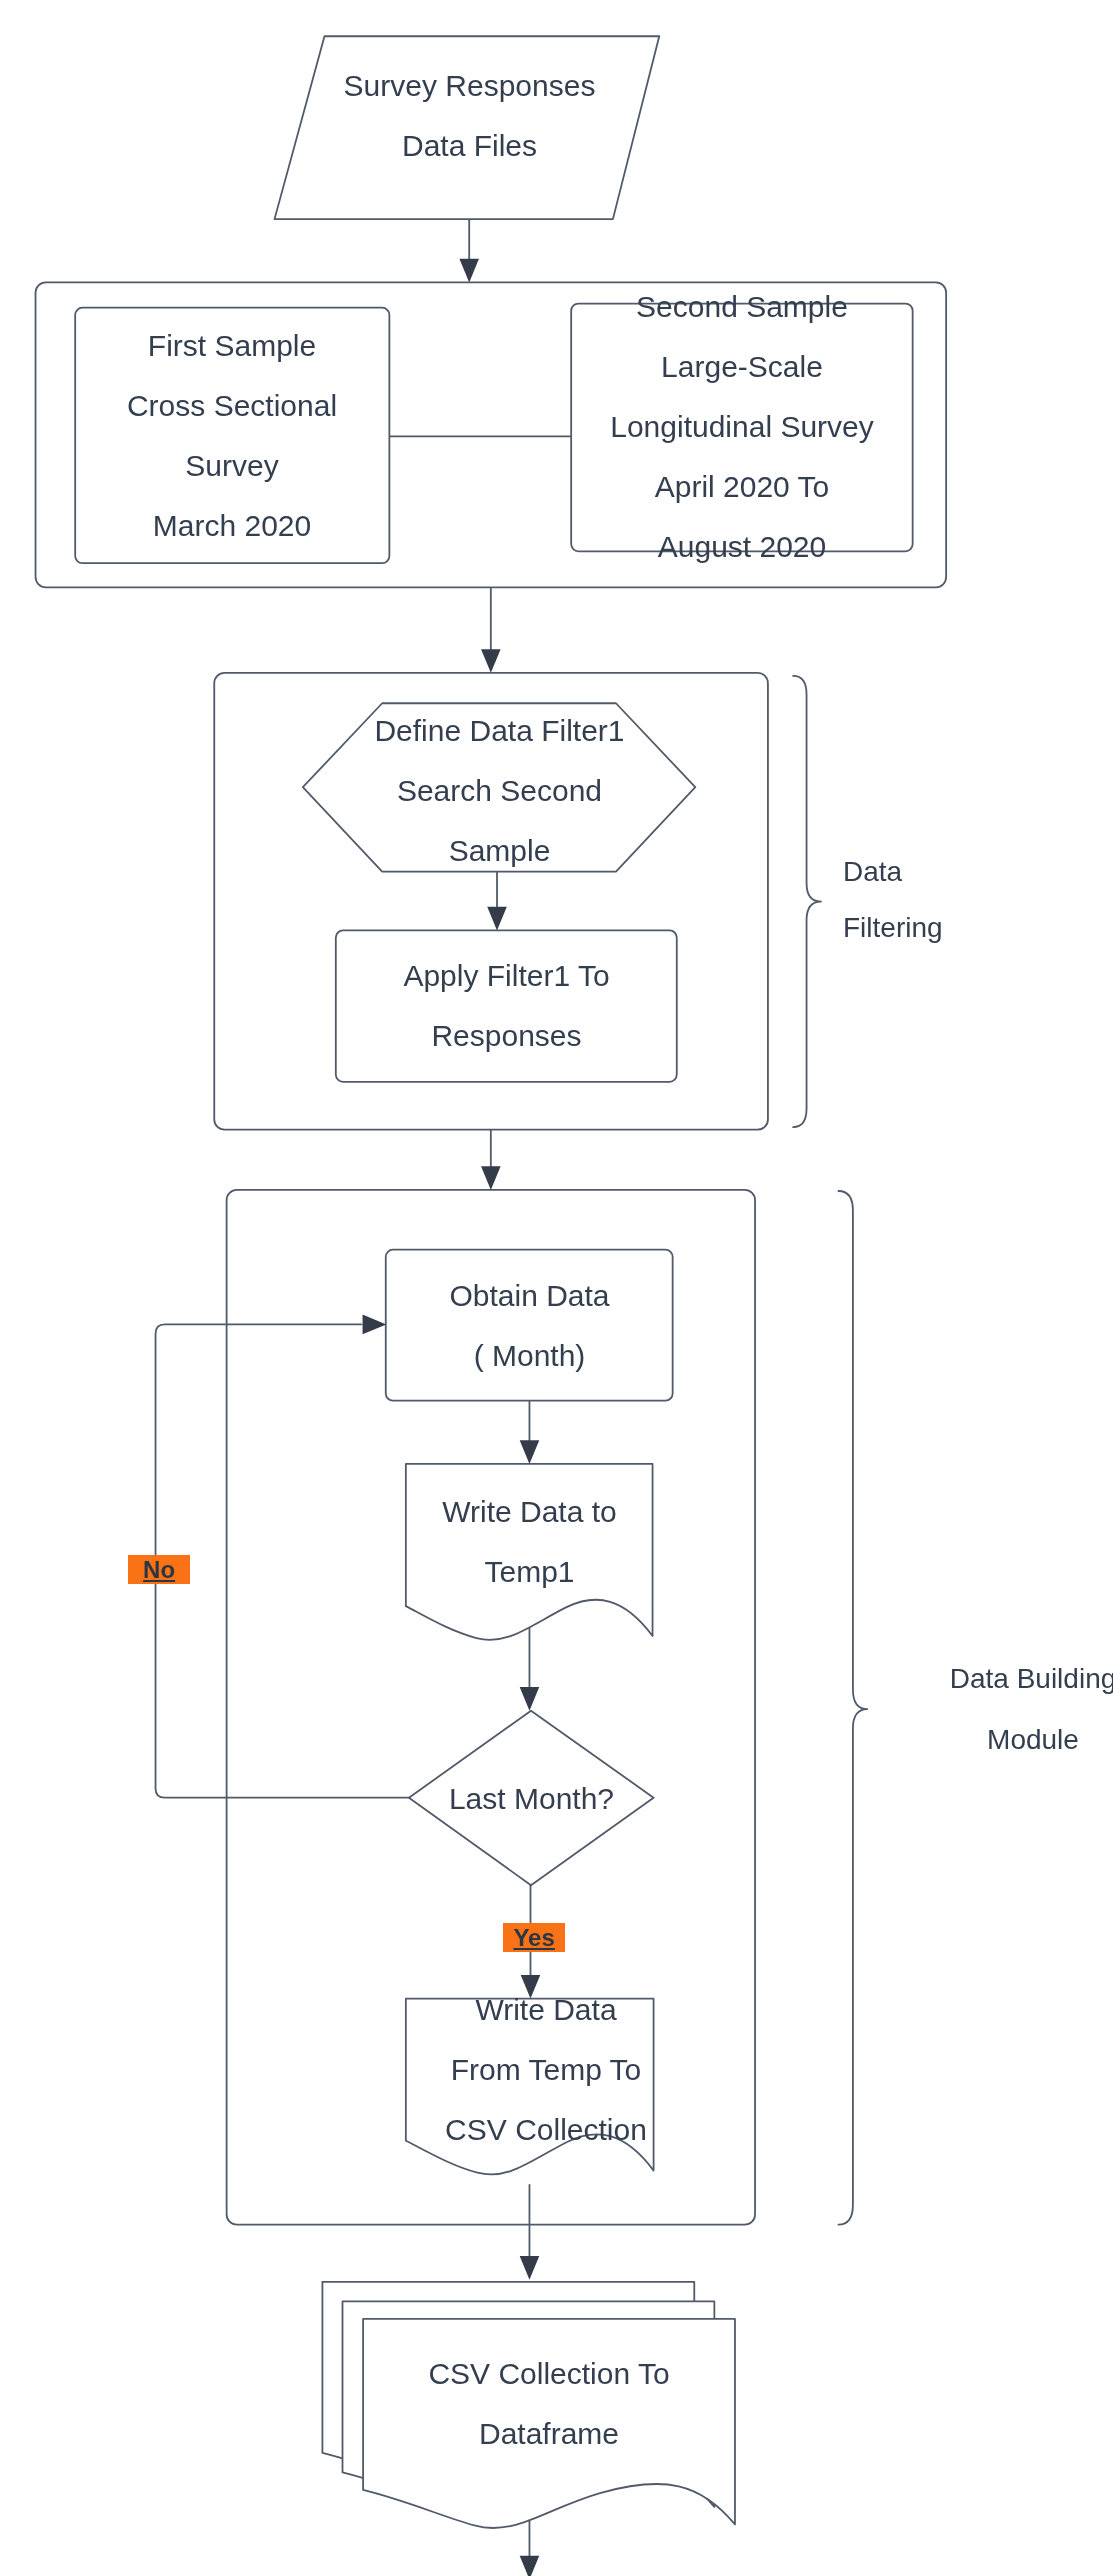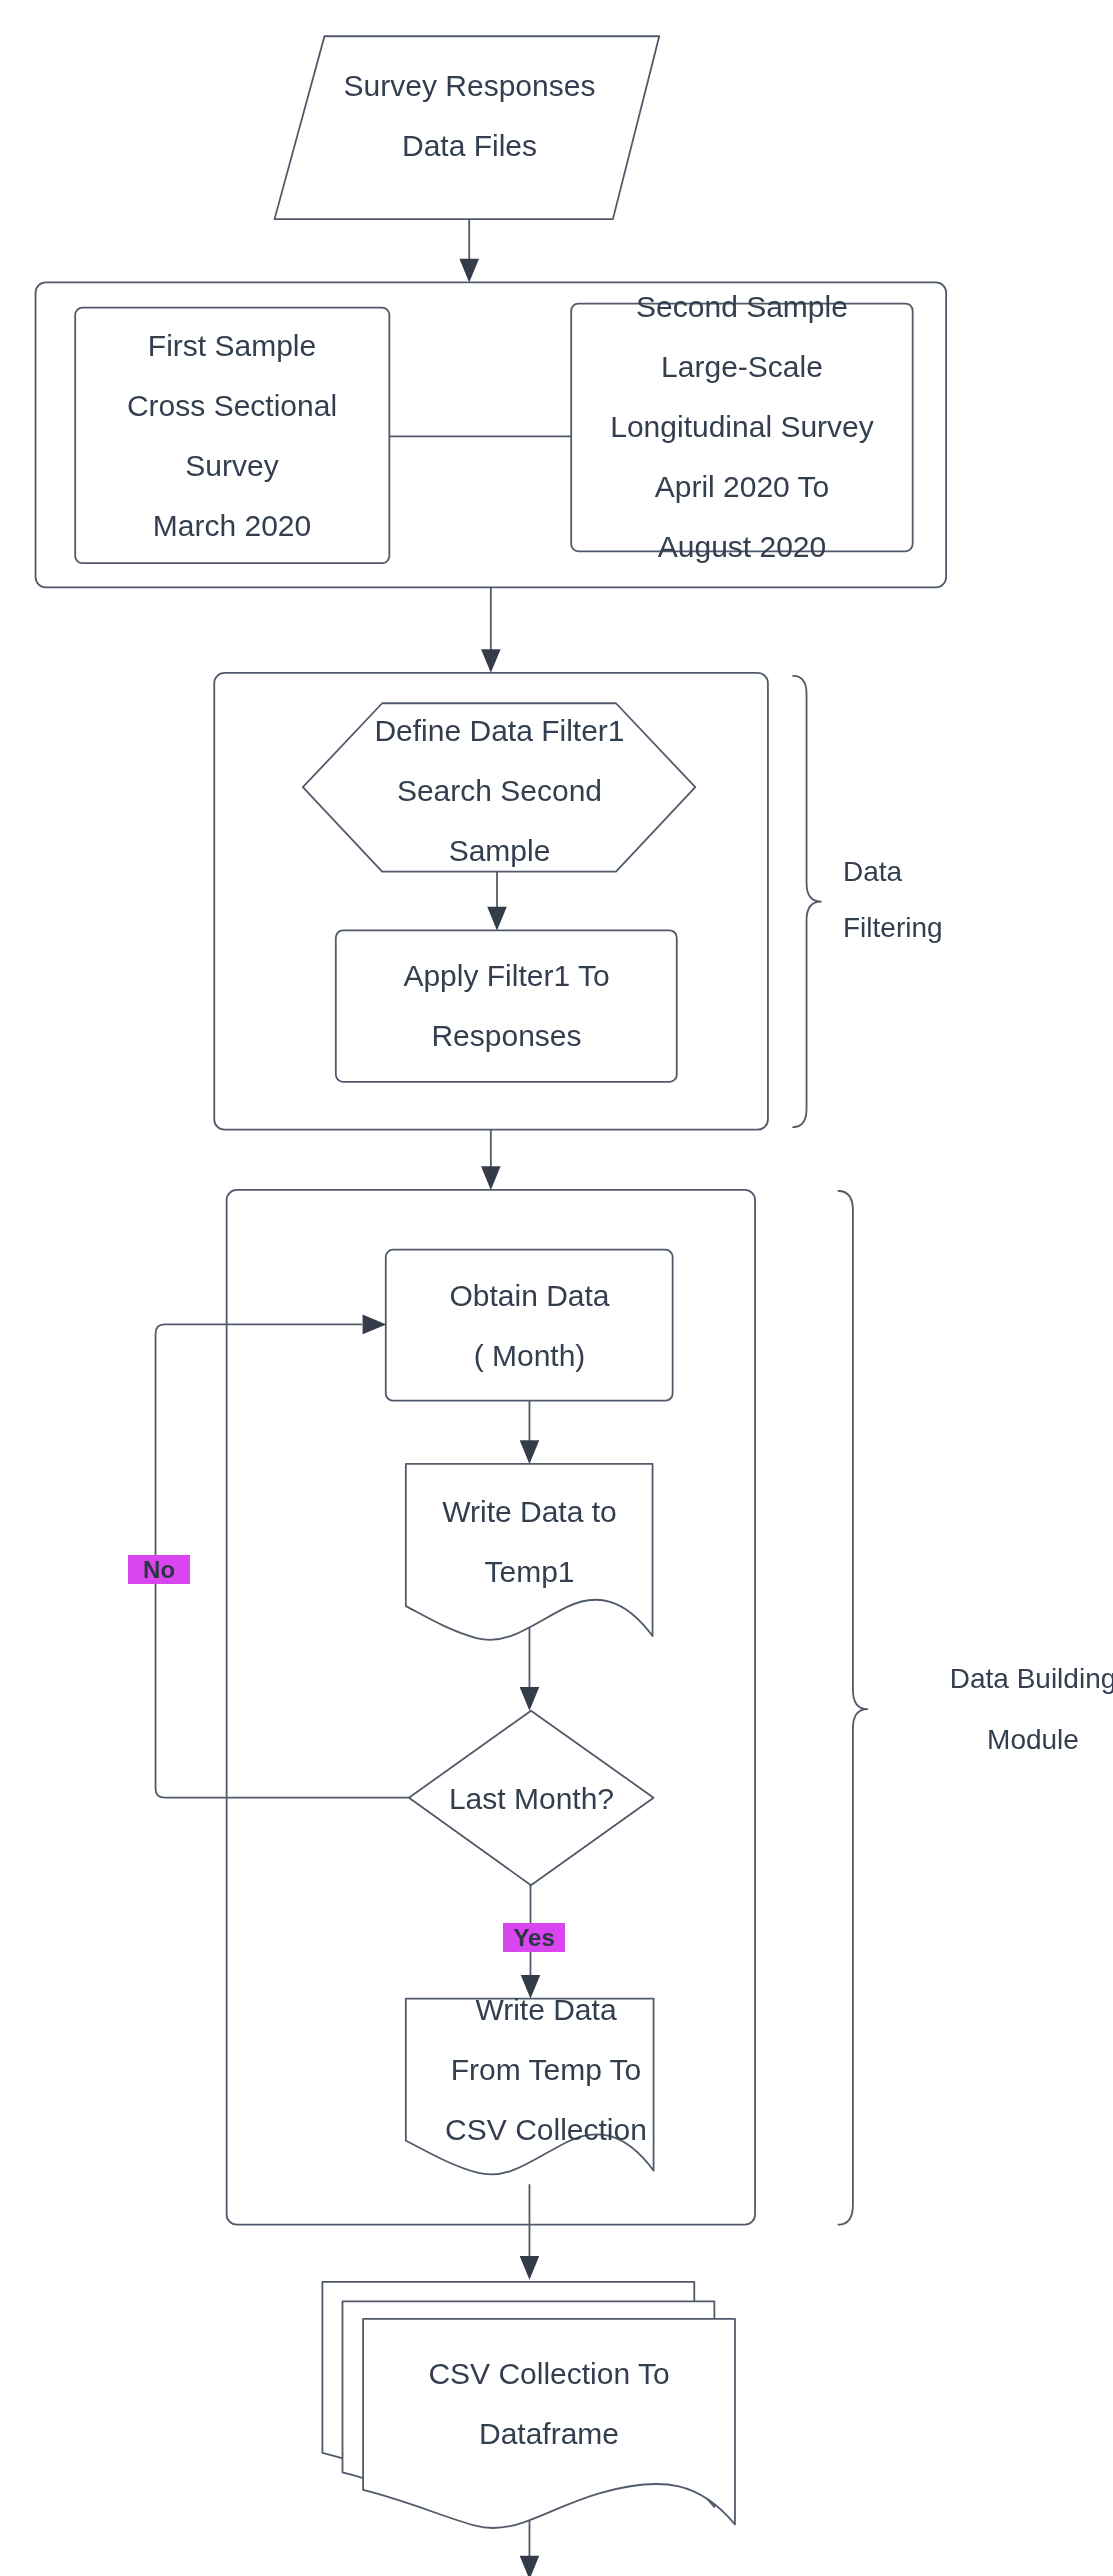--- a/index.html
+++ b/index.html
@@ -10,21 +10,21 @@
   .lbl{position:absolute;display:flex;flex-direction:column;align-items:center;
        justify-content:center;text-align:center;
        font:400 30px/40px "Liberation Sans",sans-serif;color:#333e4f;gap:20px;}
   .lbl .line{white-space:nowrap;}
   .lbl.side{align-items:flex-start;text-align:left;
        font:400 28px/36px "Liberation Sans",sans-serif;}
   .lbl.side-b{align-items:flex-start;text-align:left;
        font:400 28px/41px "Liberation Sans",sans-serif;}
   .edge-lbl{position:absolute;display:flex;align-items:center;justify-content:center;
        font:700 24px/29px "Liberation Sans",sans-serif;color:#2c3542;
-       background:#d946ef;padding:0 3.1px;}
+       background:#f97316;padding:0 3.1px;text-decoration:underline;}
 </style>
 </head>
 <body>
 
 <div class="stage">
 
 <svg class="canvas" width="1113" height="2879" viewBox="0 0 2161 5589">
   <g fill="none" stroke="#515a6a" stroke-width="3.5" stroke-linejoin="round" stroke-linecap="round">
 
     <rect x="69" y="548" width="1768" height="592" rx="20" fill="#ffffff"></rect>

